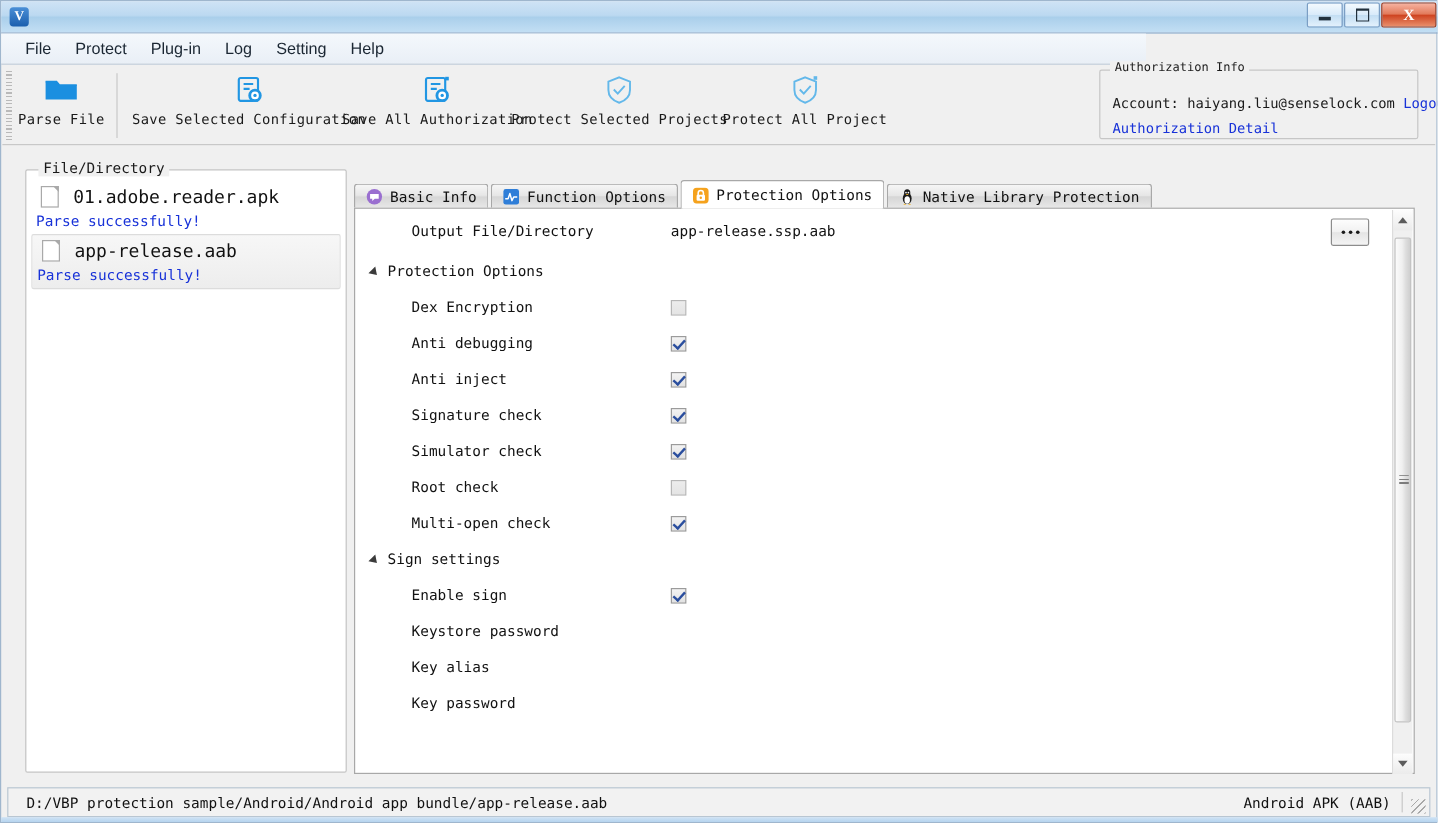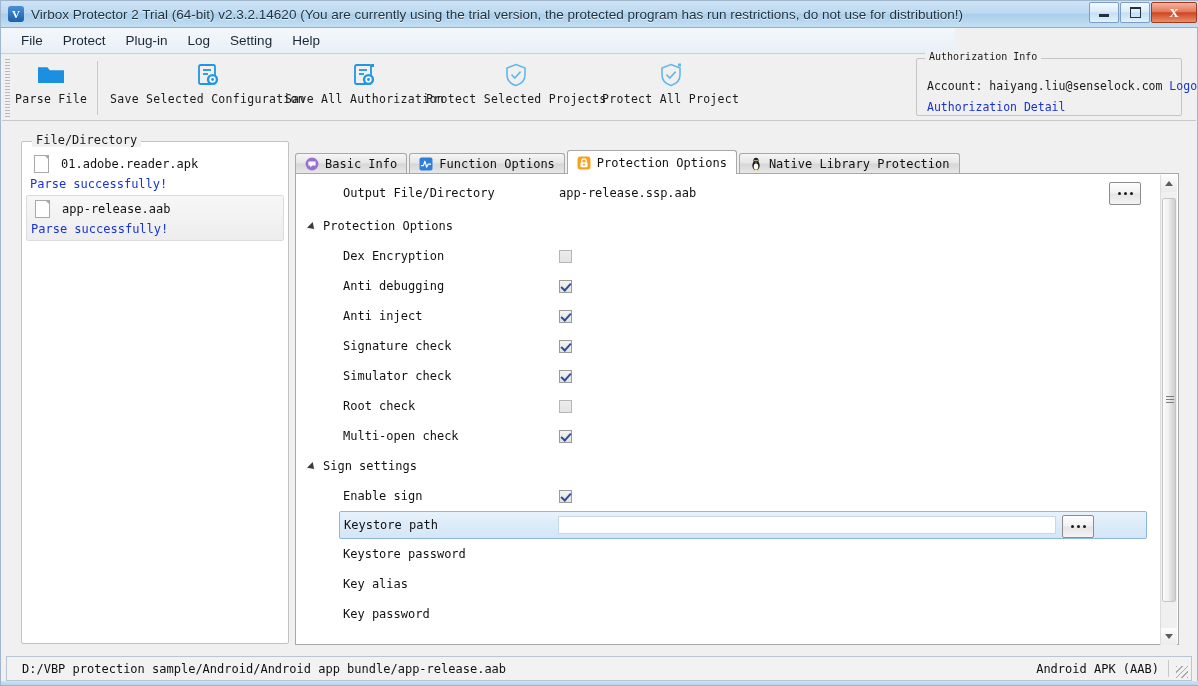--- a/index.html
+++ b/index.html
@@ -166,21 +166,21 @@
     position: relative; margin-right: 12px;
     flex: none;
   }
   .file-ico:after {
     content: ""; position: absolute; right: -1px; top: -1px;
     border-width: 0 5px 5px 0; border-style: solid;
     border-color: transparent #a9a9a9 transparent transparent;
   }
   .file-name {
     font-family: "DejaVu Sans Mono", monospace;
-    font-size: 12px; color: #111;
+    font-size: 15px; color: #111;
   }
   .file-status {
     font-family: "DejaVu Sans Mono", monospace;
     font-size: 12px; color: #1832d8;
     padding-left: 4px; padding-bottom: 4px;
   }
 
   
   .right-panel {
     position: absolute; left: 294px; top: 150px;
@@ -363,21 +363,20 @@
     background: linear-gradient(to bottom, #cfe3f5, #b6d4ee);
   }
 </style>
 </head>
 <body>
 
 <div id="app">
 
   <div class="titlebar">
     <div class="app-icon">V</div>
-    <div class="title-text">Virbox Protector 2 Trial (64-bit) v2.3.2.14620  (You are currently using the trial version, the protected program has run restrictions, do not use for distribution!)</div>
     <div class="win-buttons">
       <div class="win-btn">
           <span class="win-glyph-min"></span>
         </div>
       <div class="win-btn">
           <span class="win-glyph-max"></span>
         </div>
       <div class="win-btn close">X</div>
     </div>
   </div>
@@ -586,29 +585,20 @@
         <div class="row group">
           <span class="tri"></span>
           <span class="lbl">Sign settings</span>
         </div>
 
         <div class="row indent">
           <span class="lbl">Enable sign</span>
           <span class="cb checked"></span>
         </div>
 
-        <div class="row indent selected" style="margin:0 14px 0 42px; height:28px;">
-          <span class="lbl" style="padding-left:4px;">Keystore path</span>
-          <span class="editor" style="left:218px; width:498px;"></span>
-          <span class="dots-btn" style="left:722px; top:3px;">
-            <i></i>
-              <i></i>
-              <i></i>
-          </span>
-        </div>
 
         <div class="row indent">
           <span class="lbl">Keystore password</span>
           <span class="val"></span>
         </div>
         <div class="row indent">
           <span class="lbl">Key alias</span>
           <span class="val"></span>
         </div>
         <div class="row indent">

